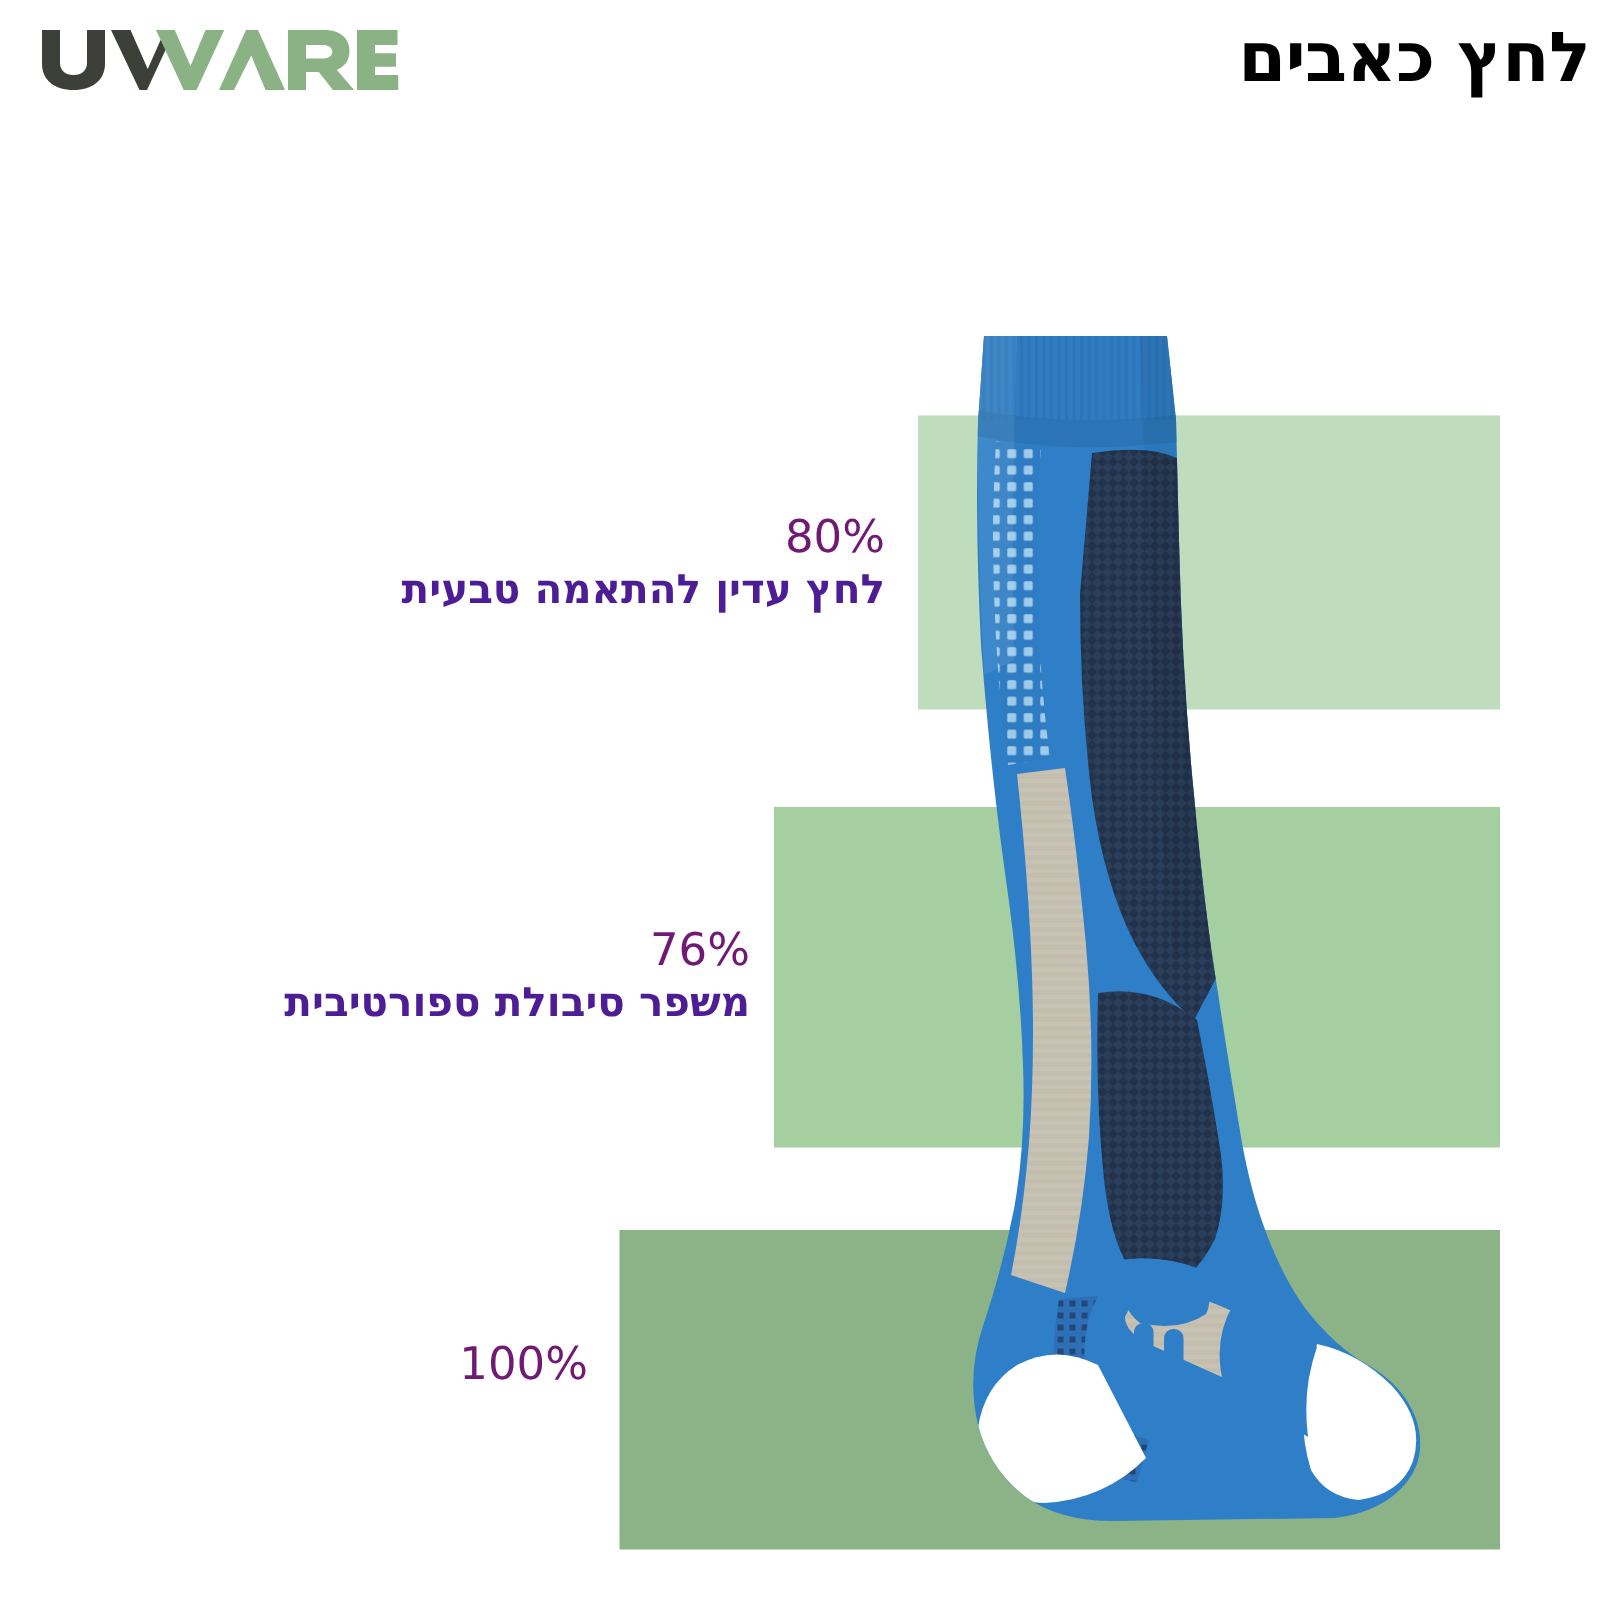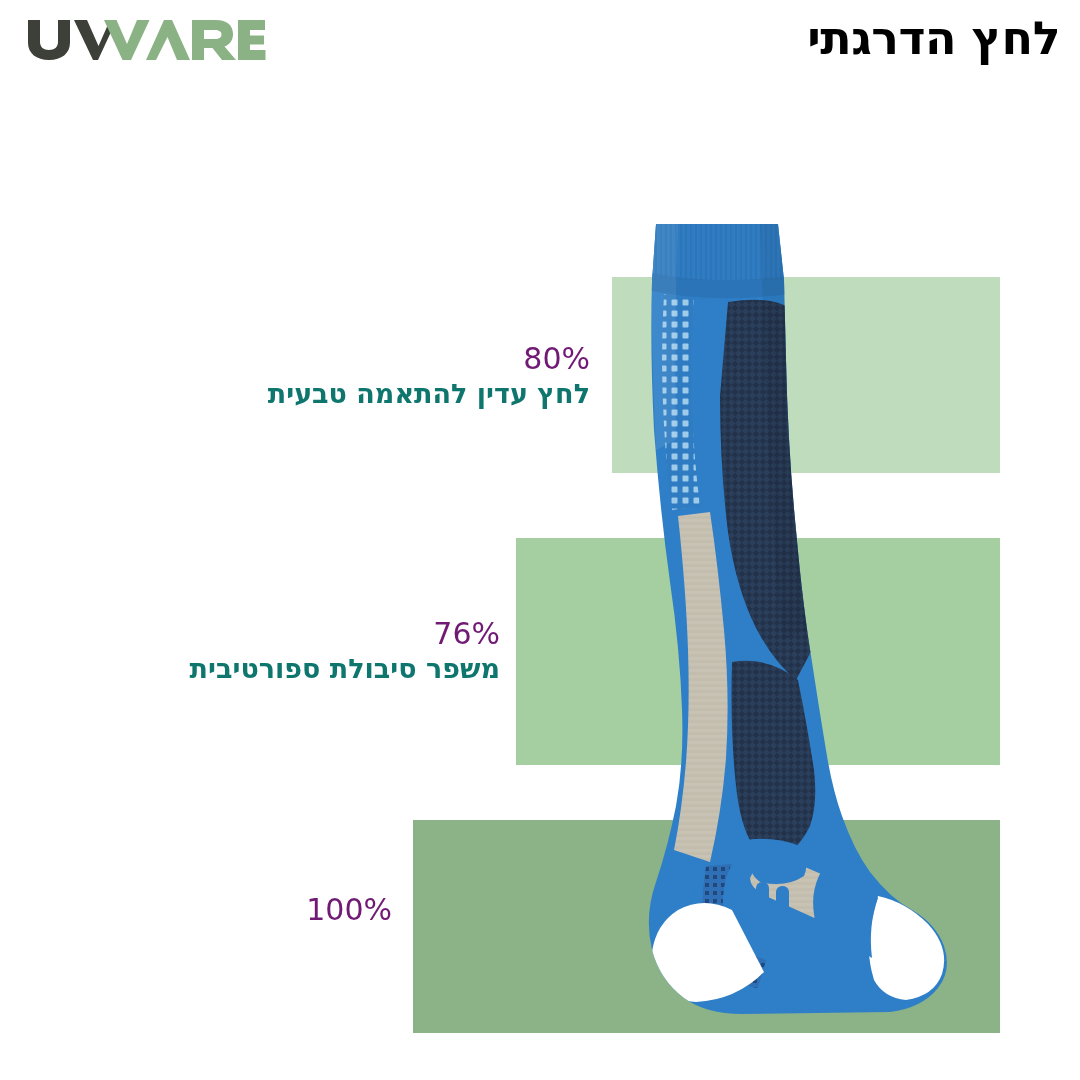--- a/index.html
+++ b/index.html
@@ -80,21 +80,21 @@
     font-weight: 400;
     line-height: 1.12;
     color: #701a75;
   }
   .annot .lbl {
     display: block;
     font-size: 27px;
     font-weight: 700;
     line-height: 1.2;
     margin-top: 2px;
-    color: #0f766e;
+    color: #4c1d95;
     white-space: nowrap;
   }
   .annot-1 { right: 490px; top: 342px; }
   .annot-2 { right: 580px; top: 617px; }
   .annot-3 { right: 688px; top: 893px; }
 
   
   .sock-wrap {
     position: absolute;
     left: 560px;
@@ -121,21 +121,21 @@
 
       <path d="M120 44 L138 4 h8 L164 44 h-13 l-9.5 -23 L130 44 Z" fill="#8bb284"></path>
 
       <path d="M166 4 h24 c11 0 17 5.5 17 14 c0 6 -3 10.5 -8.5 12.5 L210 44 h-14 l-9.5 -12 H178 v12 h-12 Z M178 14 v9 h11 c4 0 6.5 -1.5 6.5 -4.5 S193 14 189 14 Z" fill="#8bb284"></path>
 
       <path d="M212 4 h27 v10 h-15 v5.5 h14 v9 h-14 V34 h15.5 v10 H212 Z" fill="#8bb284"></path>
     </svg>
   </div>
 
   <div class="header-block">
-    <h1 class="page-title">לחץ הדרגתי</h1>
+    <h1 class="page-title">לחץ כאבים</h1>
   </div>
 
   <div class="band band-1"></div>
   <div class="band band-2"></div>
   <div class="band band-3"></div>
 
   <div class="sock-wrap">
     <svg viewBox="0 0 430 850" xmlns="http://www.w3.org/2000/svg" aria-hidden="true">
       <defs>
 

